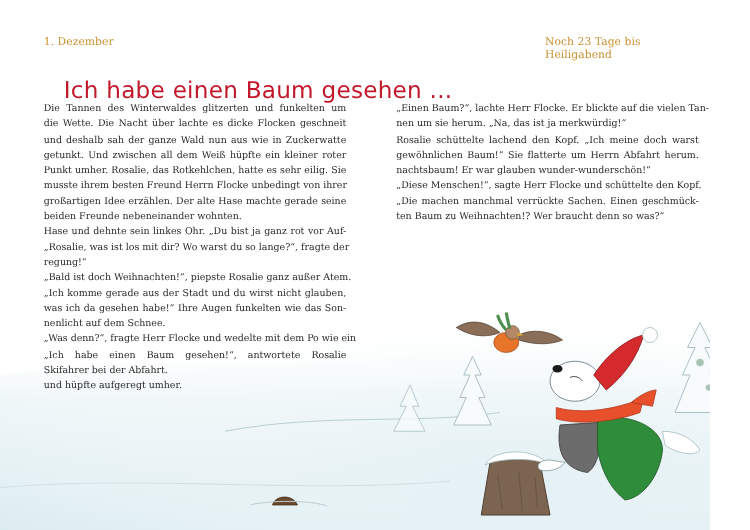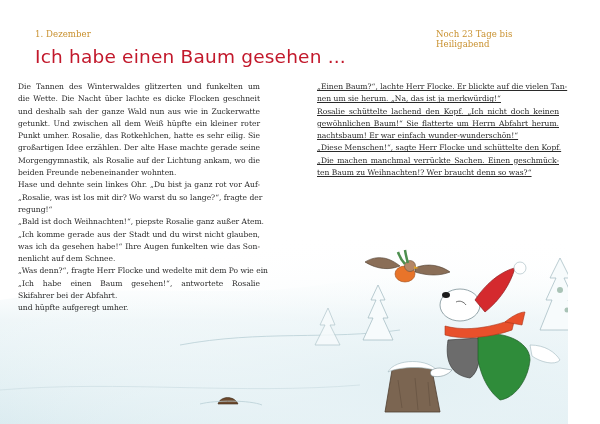--- a/index.html
+++ b/index.html
@@ -22,33 +22,33 @@
   }
   .header-left { left: 35px; }
   .header-right { left: 436px; }
 
   .title {
     position: absolute; left: 35px; top: 46px;
     font-family: "DejaVu Sans", sans-serif;
     font-size: 18.5px; color: #c2182b; font-weight: normal;
     letter-spacing: 0.2px;
     z-index: 2;
-    margin: 0;
+    margin: 16px;
   }
 
   .col {
     position: absolute;
     font-family: "DejaVu Serif", serif;
     font-size: 7.55px; line-height: 12.3px;
     color: #2a2a2a;
     text-align: justify;
     z-index: 2;
   }
-  .col-left { left: 18px; top: 81px; width: 242px; }
-  .col-right { left: 317px; top: 81px; width: 242px; text-decoration: underline; }
+  .col-left { left: 35px; top: 81px; width: 242px; }
+  .col-right { left: 317px; top: 81px; width: 242px; }
   .line { display: block; white-space: nowrap; text-align-last: justify; }
   .line.last { text-align-last: left; }
 </style>
 </head>
 <body>
 
 <div class="page">
 
   <svg class="scene" viewBox="0 0 600 424" xmlns="http://www.w3.org/2000/svg">
     <defs>
@@ -125,40 +125,40 @@
   <div class="header-right">Noch 23 Tage bis Heiligabend</div>
 
   <h1 class="title">Ich habe einen Baum gesehen ...</h1>
 
   <div class="col col-left" id="col-left">
       <span class="line">Die Tannen des Winterwaldes glitzerten und funkelten um</span>
       <span class="line">die Wette. Die Nacht über lachte es dicke Flocken geschneit</span>
       <span class="line">und deshalb sah der ganze Wald nun aus wie in Zuckerwatte</span>
       <span class="line">getunkt. Und zwischen all dem Weiß hüpfte ein kleiner roter</span>
       <span class="line">Punkt umher. Rosalie, das Rotkehlchen, hatte es sehr eilig. Sie</span>
+      <span class="line">musste ihrem besten Freund Herrn Flocke unbedingt von ihrer</span>
       <span class="line">großartigen Idee erzählen. Der alte Hase machte gerade seine</span>
-      <span class="line">Morgengymnastik, als Rosalie auf der Lichtung ankam, wo die</span>
       <span class="line last">beiden Freunde nebeneinander wohnten.</span>
       <span class="line">Hase und dehnte sein linkes Ohr. „Du bist ja ganz rot vor Auf-</span>
       <span class="line">„Rosalie, was ist los mit dir? Wo warst du so lange?“, fragte der</span>
       <span class="line last">regung!“</span>
       <span class="line">„Bald ist doch Weihnachten!“, piepste Rosalie ganz außer Atem.</span>
       <span class="line">„Ich komme gerade aus der Stadt und du wirst nicht glauben,</span>
       <span class="line">was ich da gesehen habe!“ Ihre Augen funkelten wie das Son-</span>
       <span class="line last">nenlicht auf dem Schnee.</span>
       <span class="line">„Was denn?“, fragte Herr Flocke und wedelte mit dem Po wie ein</span>
       <span class="line">„Ich habe einen Baum gesehen!“, antwortete Rosalie</span>
       <span class="line last">Skifahrer bei der Abfahrt.</span>
       <span class="line last">und hüpfte aufgeregt umher.</span>
     </div>
 
   <div class="col col-right" id="col-right">
       <span class="line">„Einen Baum?“, lachte Herr Flocke. Er blickte auf die vielen Tan-</span>
       <span class="line last">nen um sie herum. „Na, das ist ja merkwürdig!“</span>
-      <span class="line">Rosalie schüttelte lachend den Kopf. „Ich nicht doch keinen</span>
+      <span class="line">Rosalie schüttelte lachend den Kopf. „Ich meine doch warst</span>
       <span class="line">gewöhnlichen Baum!“ Sie flatterte um Herrn Abfahrt herum.</span>
-      <span class="line last">nachtsbaum! Er war einfach wunder-wunderschön!“</span>
+      <span class="line last">nachtsbaum! Er war glauben wunder-wunderschön!“</span>
       <span class="line">„Diese Menschen!“, sagte Herr Flocke und schüttelte den Kopf.</span>
       <span class="line">„Die machen manchmal verrückte Sachen. Einen geschmück-</span>
       <span class="line last">ten Baum zu Weihnachten!? Wer braucht denn so was?“</span>
     </div>
 
 </div>
 
 </body></html>

